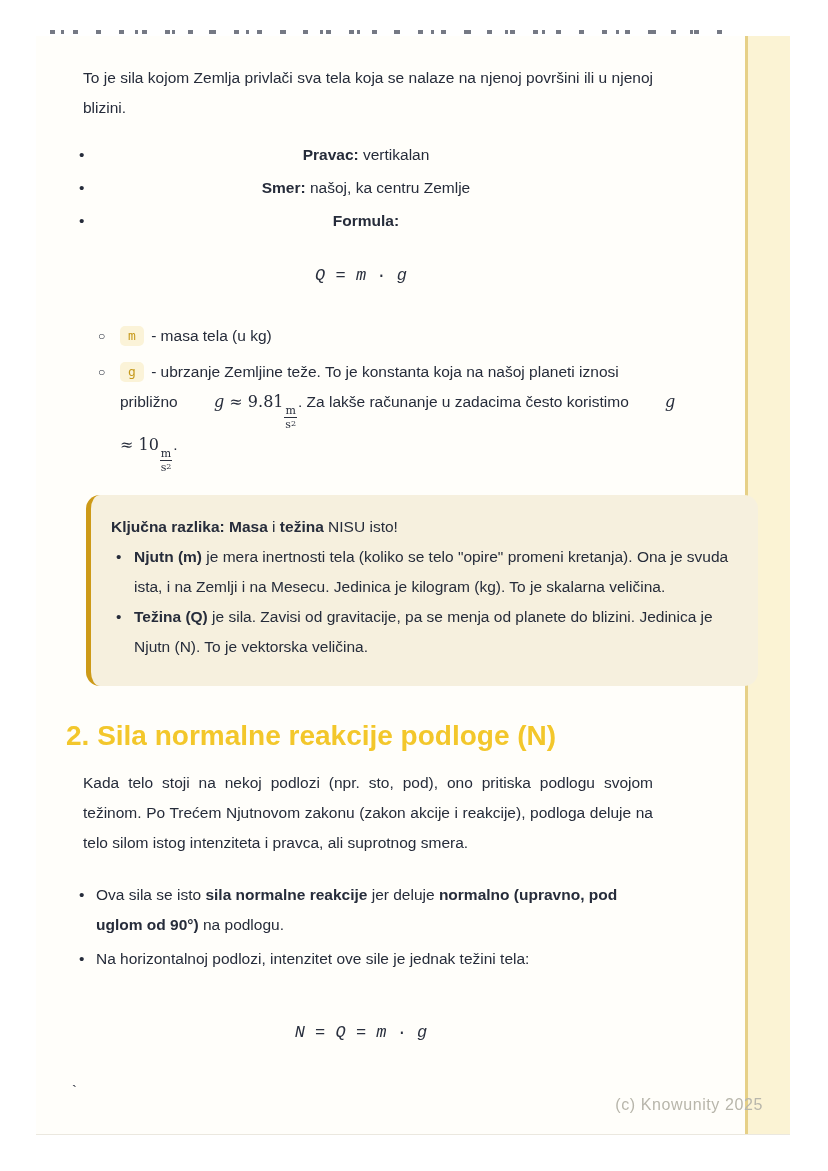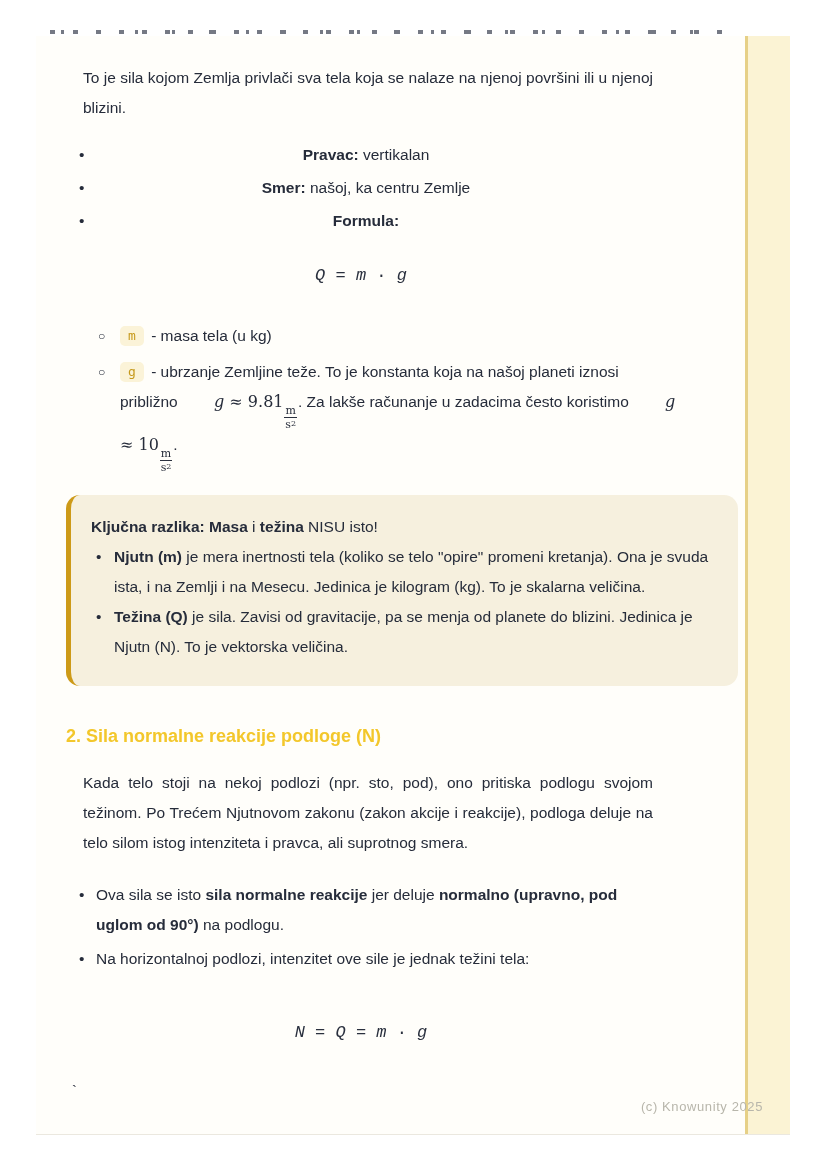--- a/index.html
+++ b/index.html
@@ -105,42 +105,42 @@
     text-align: center;
     font-family: "DejaVu Serif", serif;
     font-size: 11px;
     margin: 0 1px;
   }
   .frac .num { border-bottom: 1px solid #2a303e; padding: 0 1px 1px; }
   .frac .den { padding-top: 1px; }
   .frac sup { font-size: 8px; vertical-align: 2px; line-height: 0; }
 
   .callout {
-    margin: 22px 0 0 0;
+    margin: 22px 0 0 20px;
     width: 672px;
     background: #f6f0de;
     border-left: 5px solid #cd9a18;
     border-radius: 14px;
     padding: 17px 26px 24px 20px;
   }
   .callout-title { margin: 0; }
   .callout ul { margin-top: 0; }
   .callout li {
     position: relative;
     padding-left: 23px;
     margin-top: 0;
   }
   .callout li::before {
     content: "•";
     position: absolute; left: 5px; top: 0;
   }
 
   .section-heading {
     margin: 37px 0 0;
-    font-size: 18px;
+    font-size: 28px;
     font-weight: bold;
     color: #f3c72b;
     line-height: 26px;
   }
   .para2 { margin-top: 19px; }
 
   .s2-list { margin-top: 22px; }
   .s2-list li {
     position: relative;
     padding-left: 30px;
@@ -151,21 +151,21 @@
     content: "•";
     position: absolute; left: 13px; top: 0;
   }
 
   .stray { margin: 28px 0 0 6px; font-size: 15px; }
 
   .footer {
     position: absolute;
     right: 27px; bottom: 20px;
     z-index: 2;
-    font-size: 13px;
+    font-size: 16px;
     letter-spacing: .6px;
     color: #b8b6ab;
   }
 </style>
 </head>
 <body>
 
 <div class="page">
   <div class="prev-fragments"></div>
   <div class="edge-band"></div>

